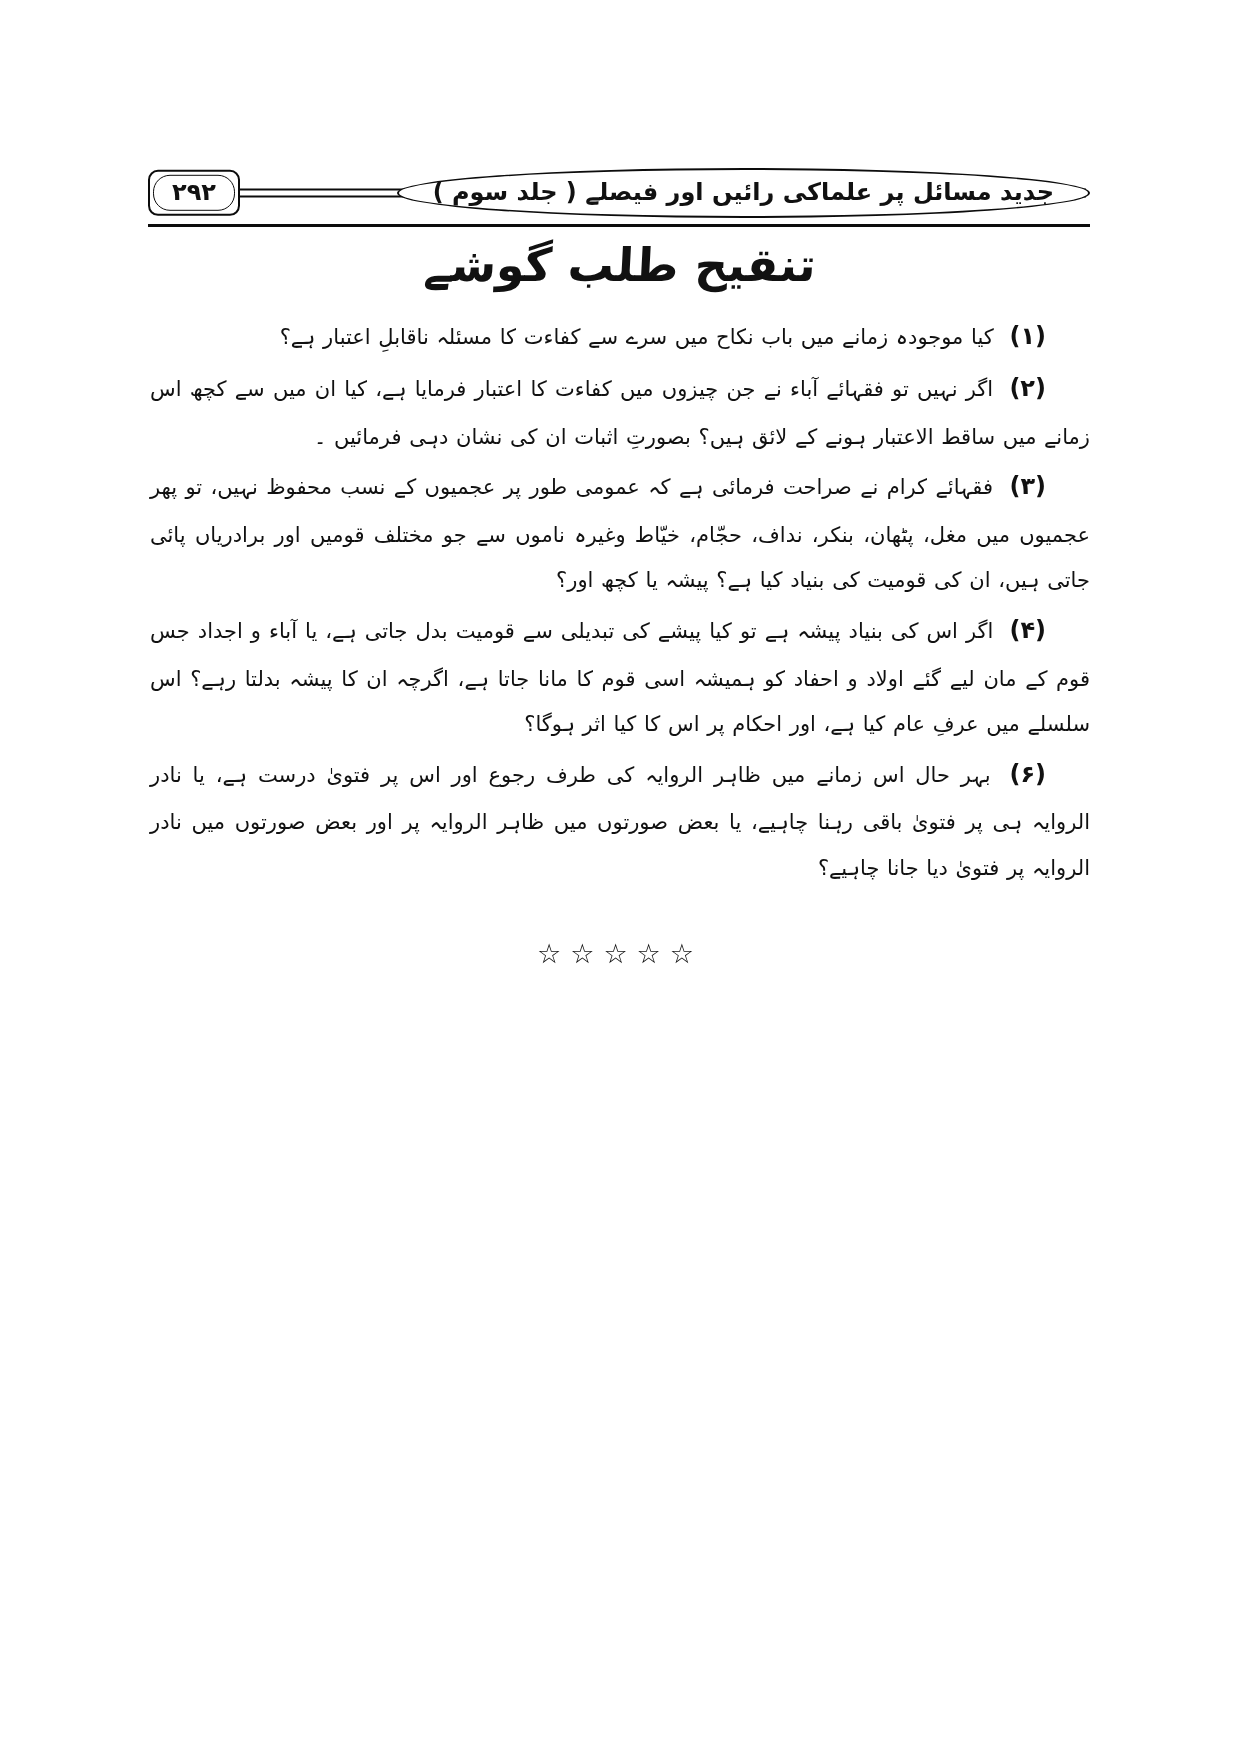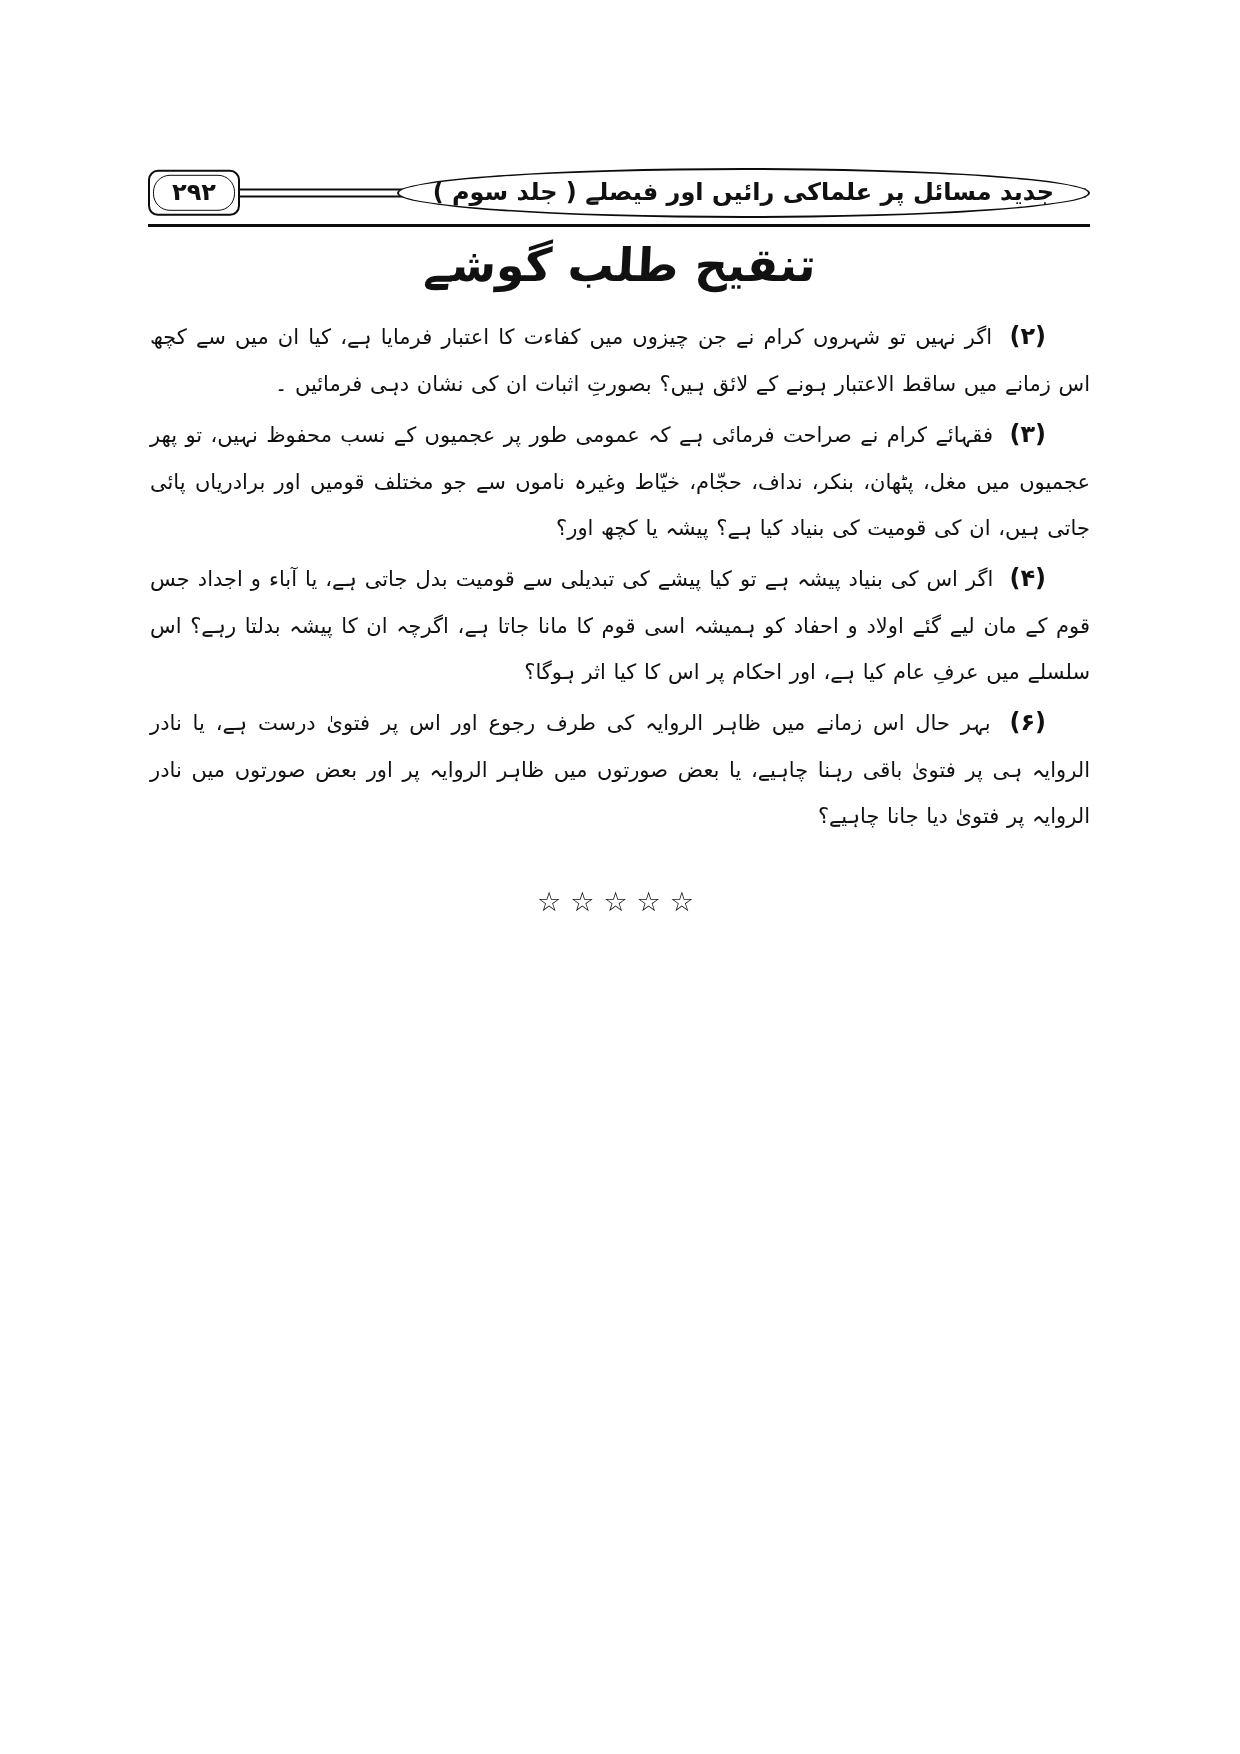--- a/index.html
+++ b/index.html
@@ -120,24 +120,28 @@
       </div>
       <div class="title-cartouche">جدید مسائل پر علماکی رائیں اور فیصلے ( جلد سوم )</div>
     </div>
     <div class="header-rule"></div>
   </div>
 
   <div class="content">
 
     <div class="main-heading">تنقیح طلب گوشے</div>
 
+    <p class="question">
+      <span class="q-num">(۱)</span>
+      <span>کیا موجودہ زمانے میں باب نکاح میں سرے سے کفاءت کا مسئلہ ناقابلِ اعتبار ہے؟</span>
+    </p>
 
     <p class="question">
       <span class="q-num">(۲)</span>
-      <span>اگر نہیں تو شہروں کرام نے جن چیزوں میں کفاءت کا اعتبار فرمایا ہے، کیا ان میں سے کچھ اس زمانے میں ساقط الاعتبار ہونے کے لائق ہیں؟ بصورتِ اثبات ان کی نشان دہی فرمائیں ۔</span>
+      <span>اگر نہیں تو فقہائے آباء نے جن چیزوں میں کفاءت کا اعتبار فرمایا ہے، کیا ان میں سے کچھ اس زمانے میں ساقط الاعتبار ہونے کے لائق ہیں؟ بصورتِ اثبات ان کی نشان دہی فرمائیں ۔</span>
     </p>
 
     <p class="question">
       <span class="q-num">(۳)</span>
       <span>فقہائے کرام نے صراحت فرمائی ہے کہ عمومی طور پر عجمیوں کے نسب محفوظ نہیں، تو پھر عجمیوں میں مغل، پٹھان، بنکر، نداف، حجّام، خیّاط وغیرہ ناموں سے جو مختلف قومیں اور برادریاں پائی جاتی ہیں، ان کی قومیت کی بنیاد کیا ہے؟ پیشہ یا کچھ اور؟</span>
     </p>
 
     <p class="question">
       <span class="q-num">(۴)</span>
       <span>اگر اس کی بنیاد پیشہ ہے تو کیا پیشے کی تبدیلی سے قومیت بدل جاتی ہے، یا آباء و اجداد جس قوم کے مان لیے گئے اولاد و احفاد کو ہمیشہ اسی قوم کا مانا جاتا ہے، اگرچہ ان کا پیشہ بدلتا رہے؟ اس سلسلے میں عرفِ عام کیا ہے، اور احکام پر اس کا کیا اثر ہوگا؟</span>

